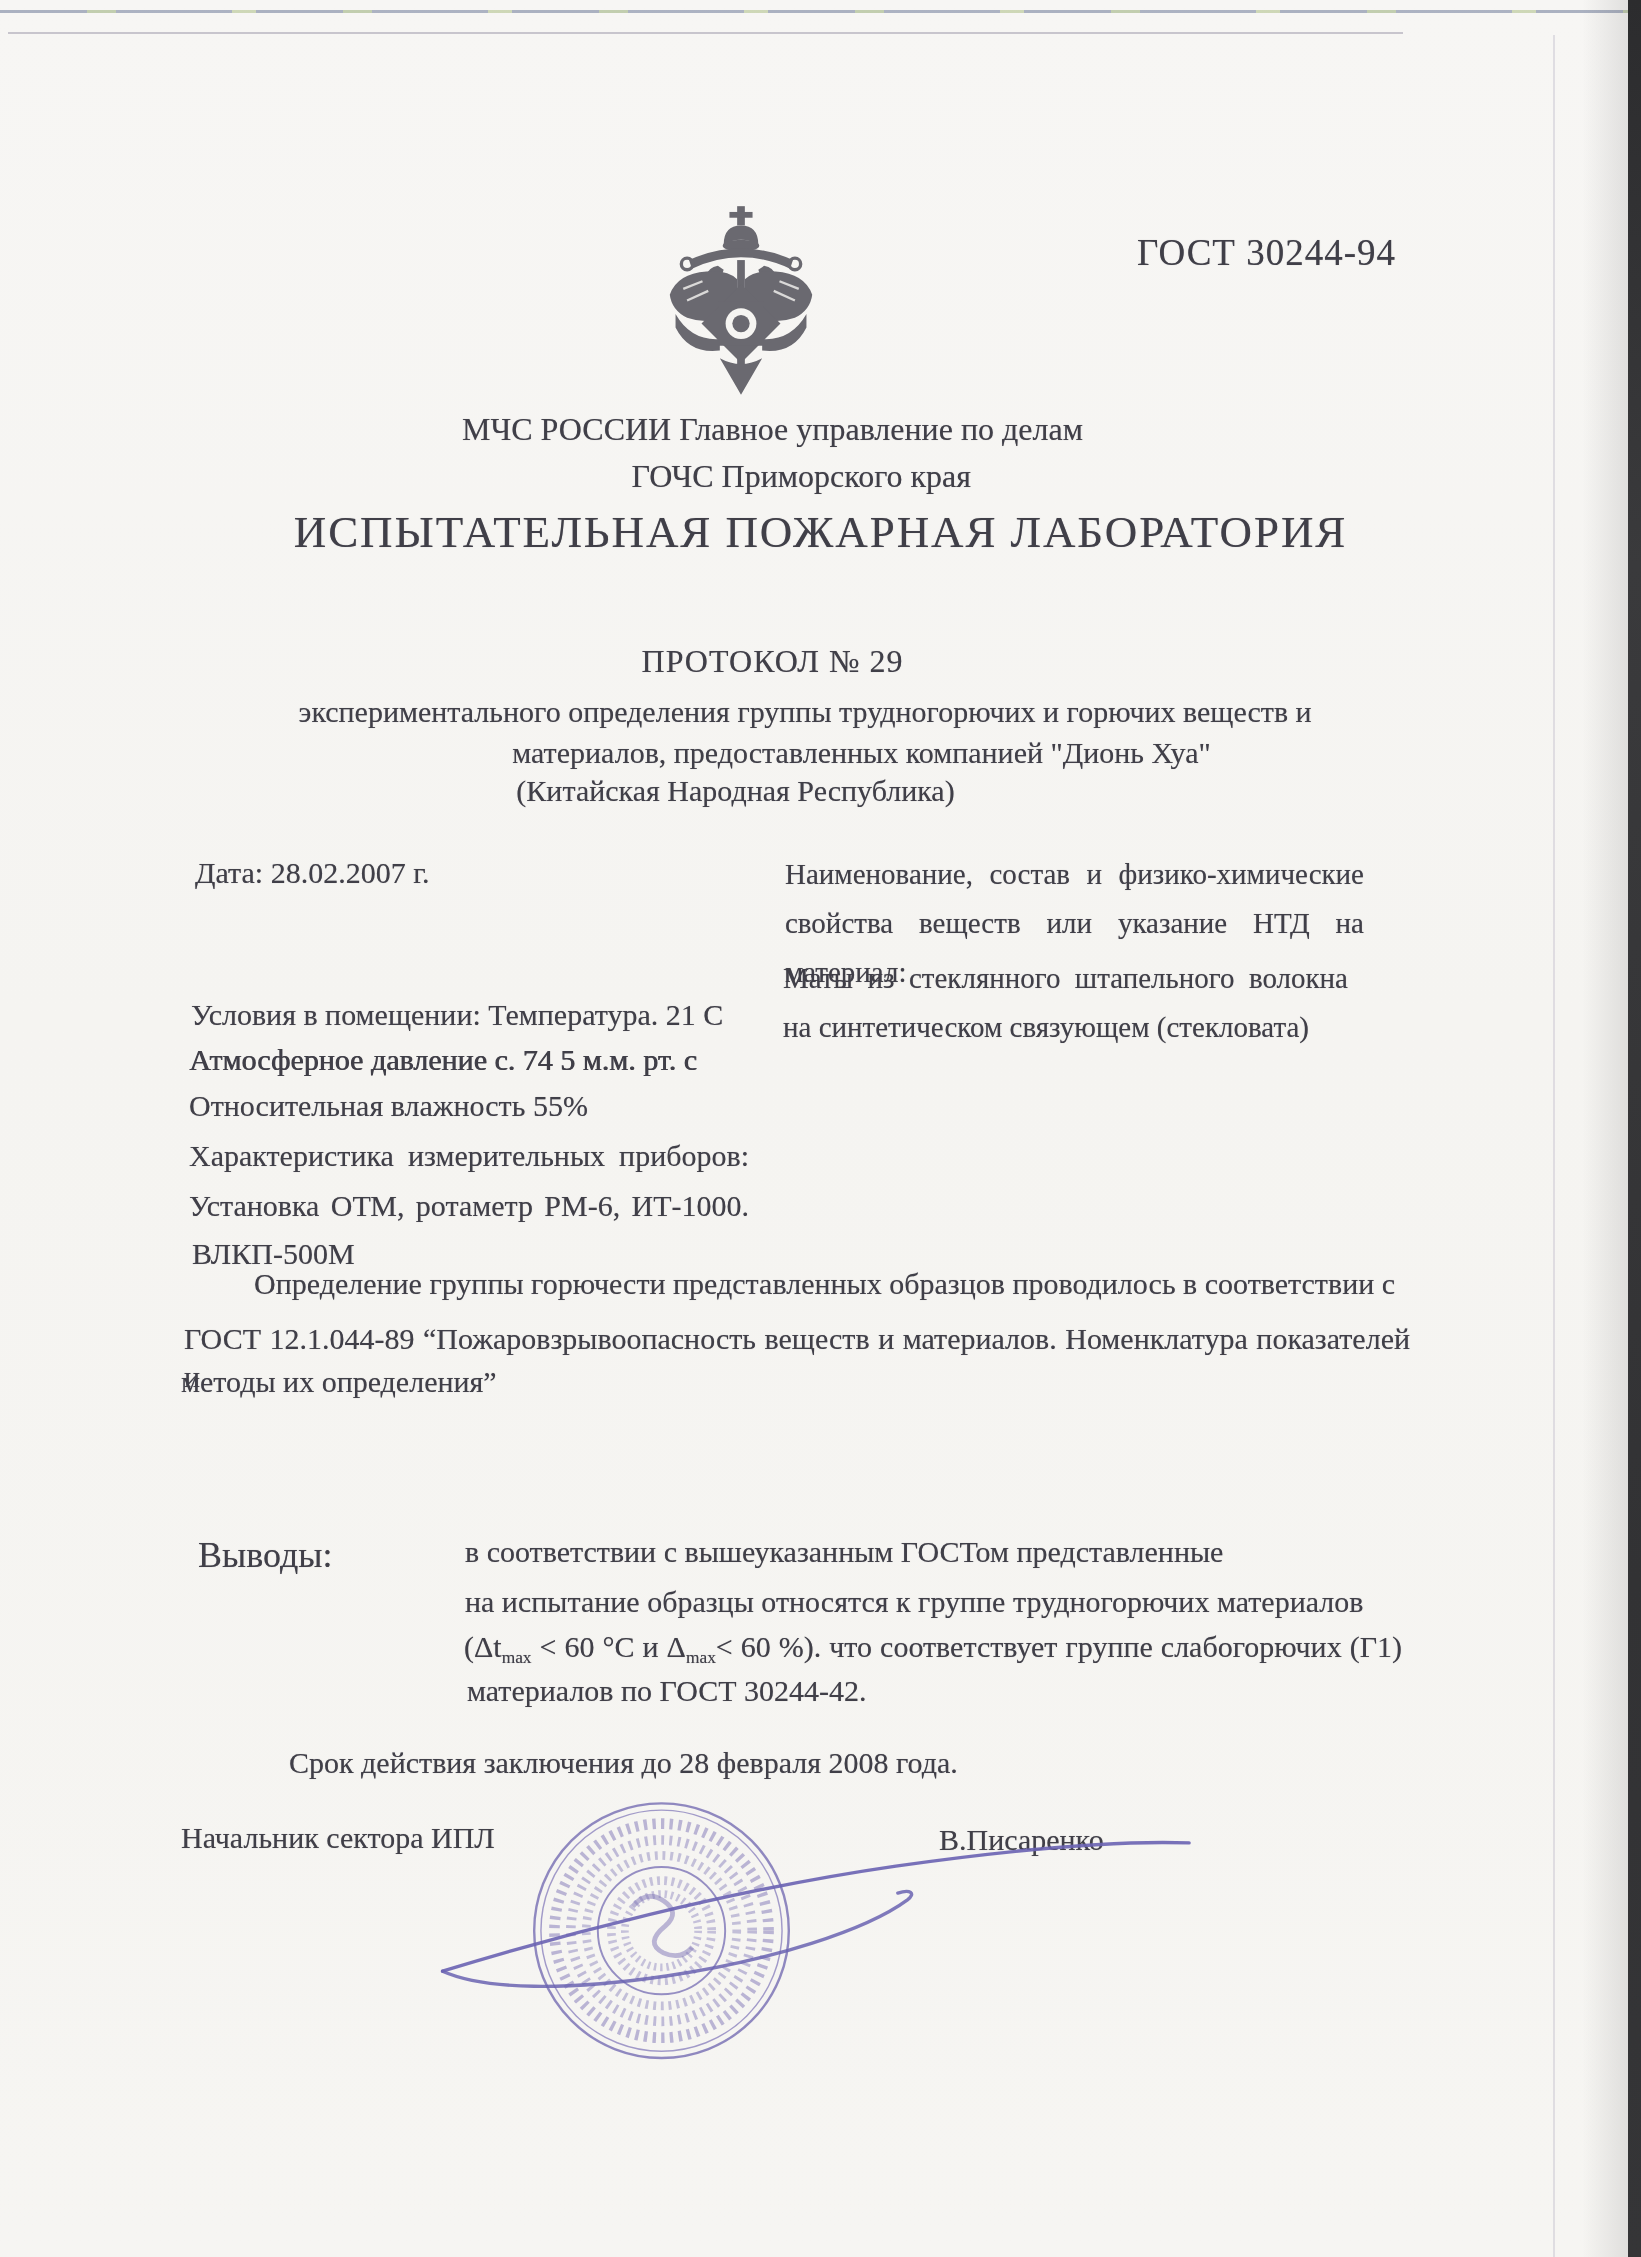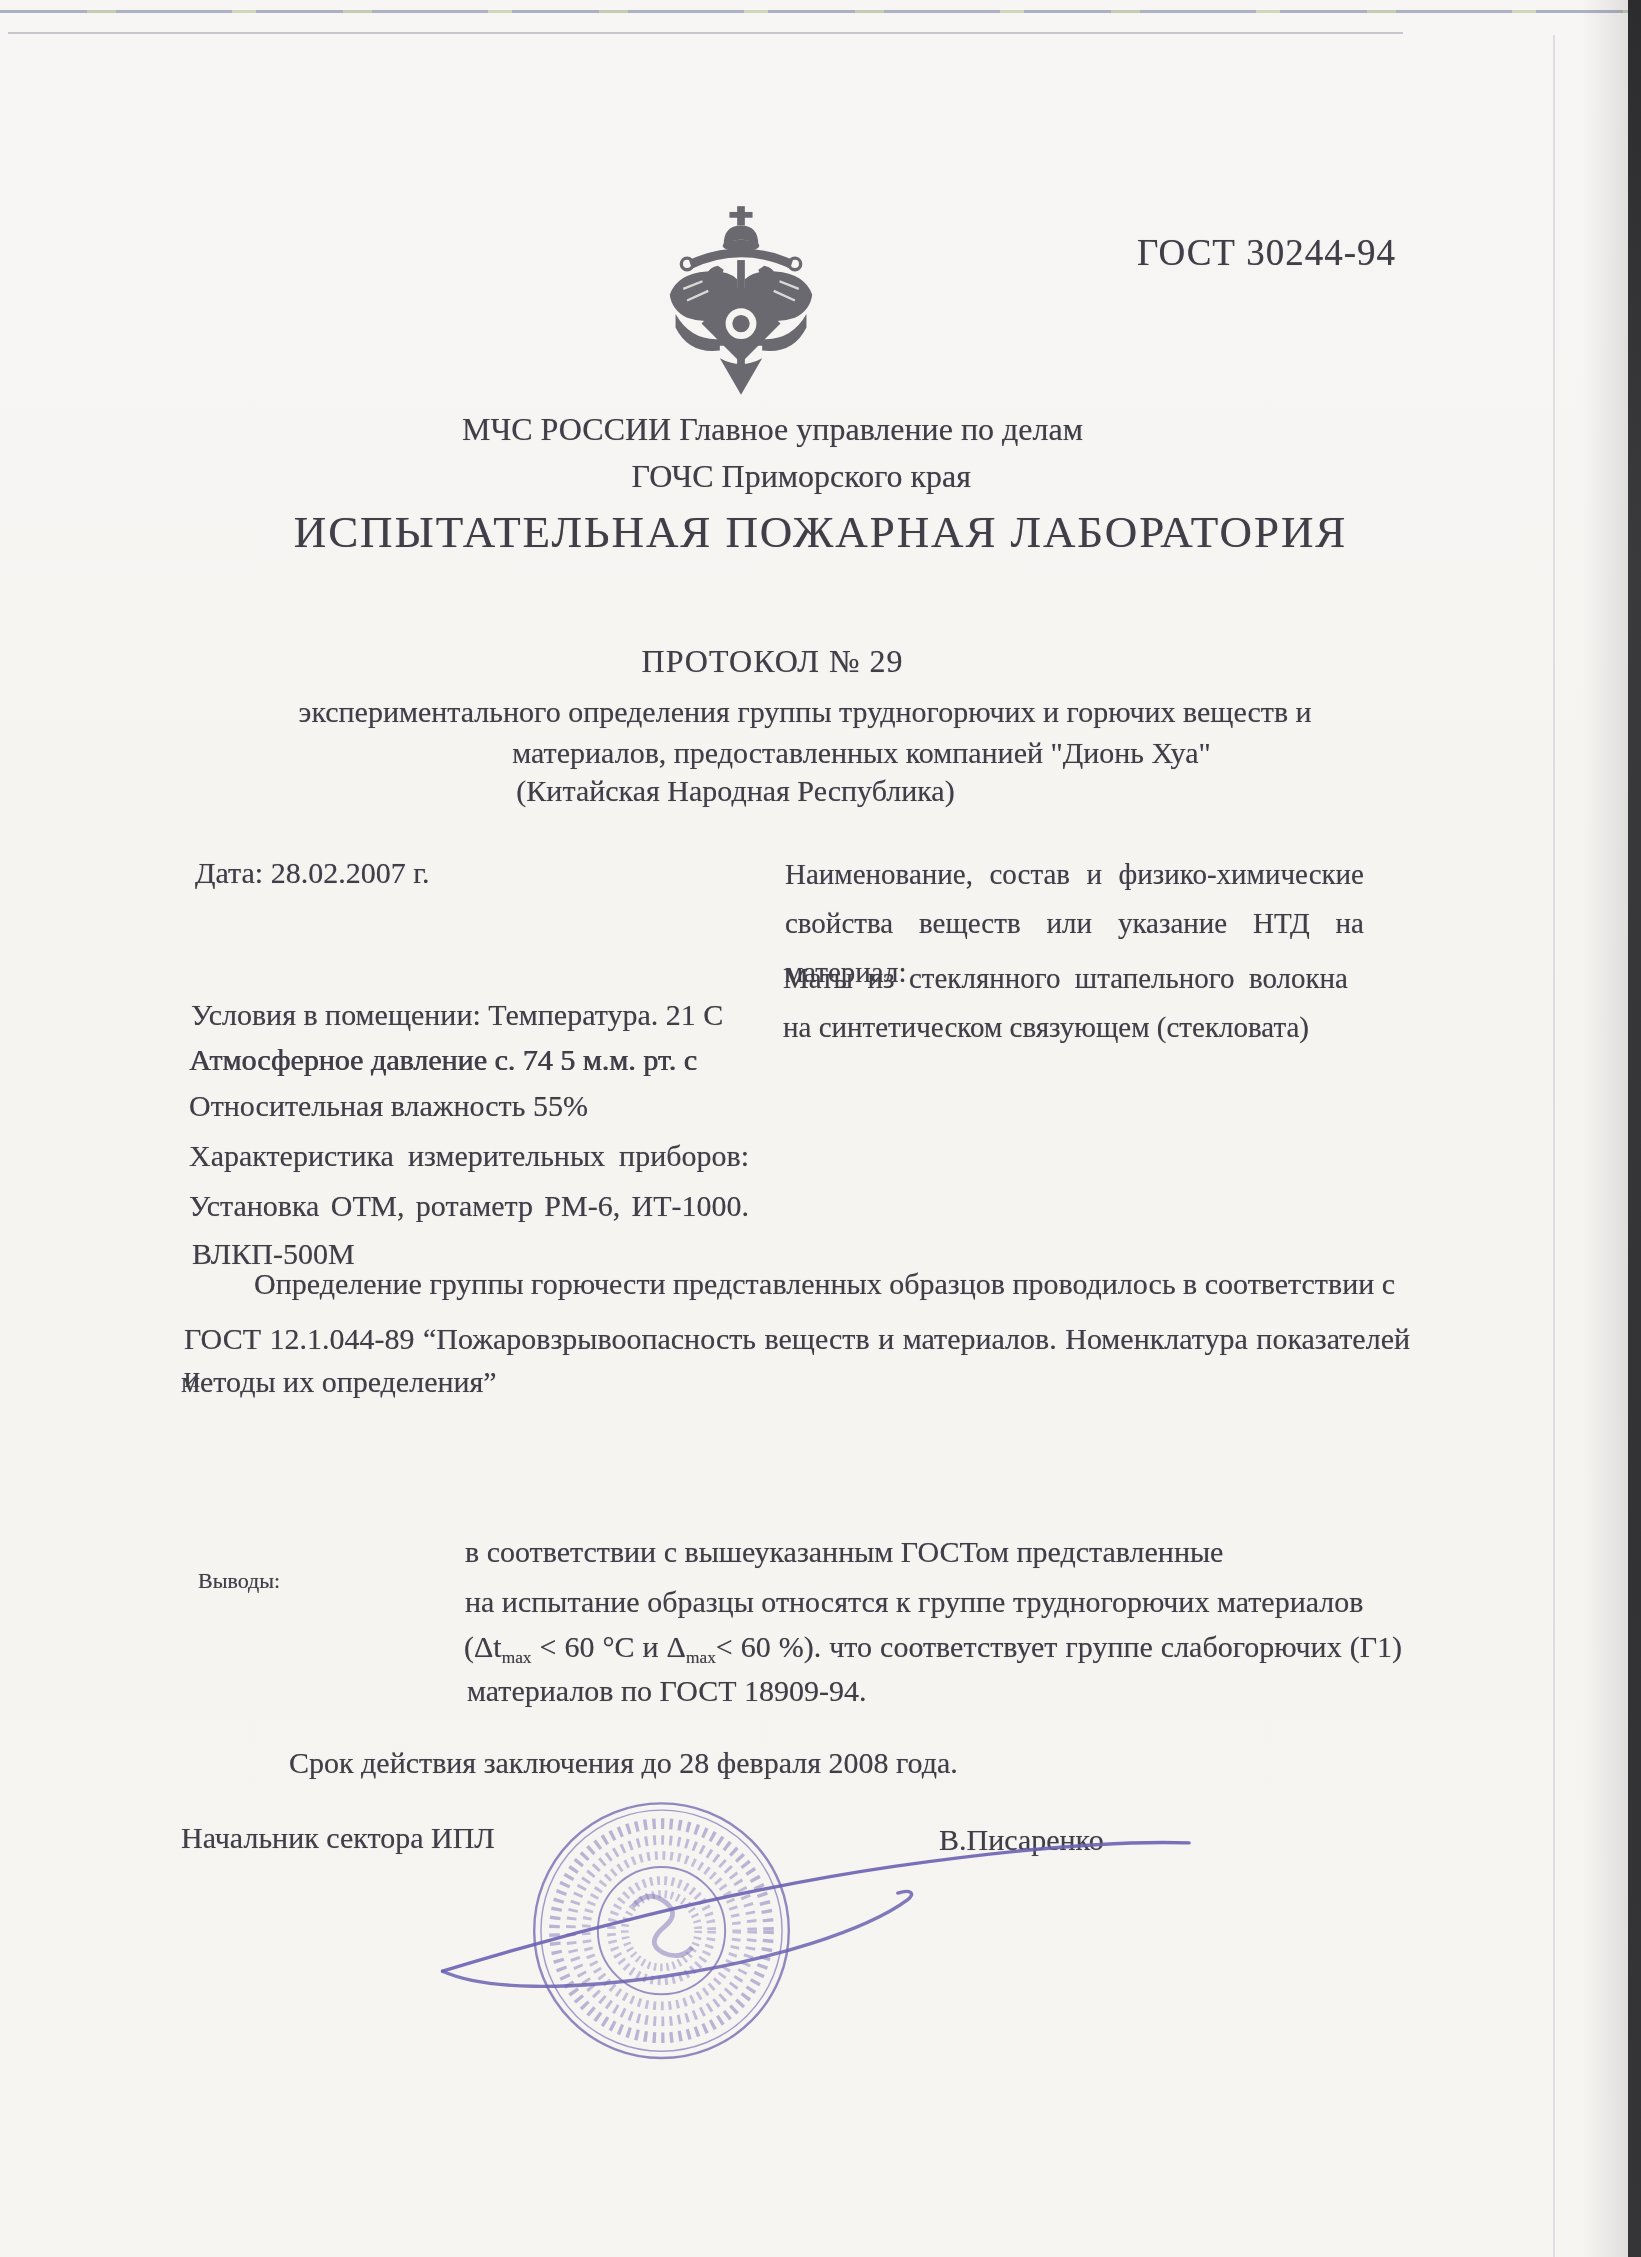--- a/index.html
+++ b/index.html
@@ -96,27 +96,27 @@
   <div class="t blur just" style="left:783px; top:954px; width:565px; font-size:29px; line-height:49px;">Маты из стеклянного штапельного волокна на синтетическом связующем (стекловата)</div>
 
   <div class="t blur justlast" style="left:189px; top:1137px; width:560px; font-size:30px;">Характеристика измерительных приборов:</div>
   <div class="t blur justlast" style="left:189px; top:1187px; width:560px; font-size:30px;">Установка ОТМ, ротаметр РМ-6, ИТ-1000.</div>
   <div class="t blur" style="left:192px; top:1235px; font-size:30px;">ВЛКП-500М</div>
 
   <div class="t blur" style="left:254px; top:1265px; font-size:30px;">Определение группы горючести представленных образцов проводилось в соответствии с</div>
   <div class="t blur justlast" style="left:184px; top:1320px; width:1226px; font-size:30px;">ГОСТ 12.1.044-89 “Пожаровзрывоопасность веществ и материалов. Номенклатура показателей и</div>
   <div class="t blur" style="left:181px; top:1363px; font-size:30px;">методы их определения”</div>
 
-  <div class="t blur" style="left:198px; top:1567px; font-size:22px;text-align:right;">Выводы:</div>
+  <div class="t blur" style="left:198px; top:1533px; font-size:36px;text-align:right;">Выводы:</div>
   <div class="t blur" style="left:465px; top:1583px; font-size:30px;">на испытание образцы относятся к группе трудногорючих материалов</div>
   <div class="t blur" style="left:465px; top:1533px; font-size:30px;">в соответствии с вышеуказанным ГОСТом представленные</div>
   <div class="t blur justlast" style="left:464px; top:1628px; width:938px; font-size:30px;">
     <span>(Δt</span><span class="sub">max</span><span> &lt; 60 °С и Δ</span><span class="sub">max</span><span>&lt; 60 %). что соответствует группе слабогорючих (Г1)</span>
   </div>
-  <div class="t blur" style="left:467px; top:1672px; font-size:30px;">материалов по ГОСТ 18909-94.</div>
+  <div class="t blur" style="left:467px; top:1672px; font-size:30px;">материалов по ГОСТ 30244-42.</div>
 
   <div class="t blur" style="left:289px; top:1744px; font-size:30px;">Срок действия заключения до 28 февраля 2008 года.</div>
   <div class="t blur" style="left:181px; top:1819px; font-size:30px;">Начальник сектора ИПЛ</div>
   <div class="t blur" style="left:939px; top:1821px; font-size:30px;">В.Писаренко</div>
 
   <div class="abs" style="left:415px; top:1786px; width:792px; height:299px;">
     <svg viewBox="430 1850 820 310" width="792" height="299">
       <g fill="none" stroke="#7d74b6">
         <circle cx="685" cy="2000" r="132" stroke-width="2.5" opacity="0.85"></circle>
         <circle cx="685" cy="2000" r="125" stroke-width="1.5" opacity="0.7"></circle>

